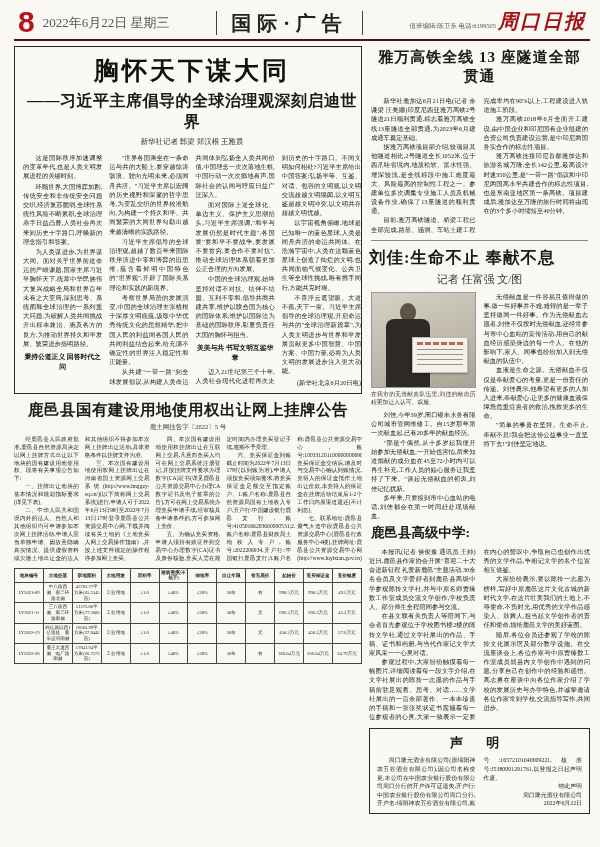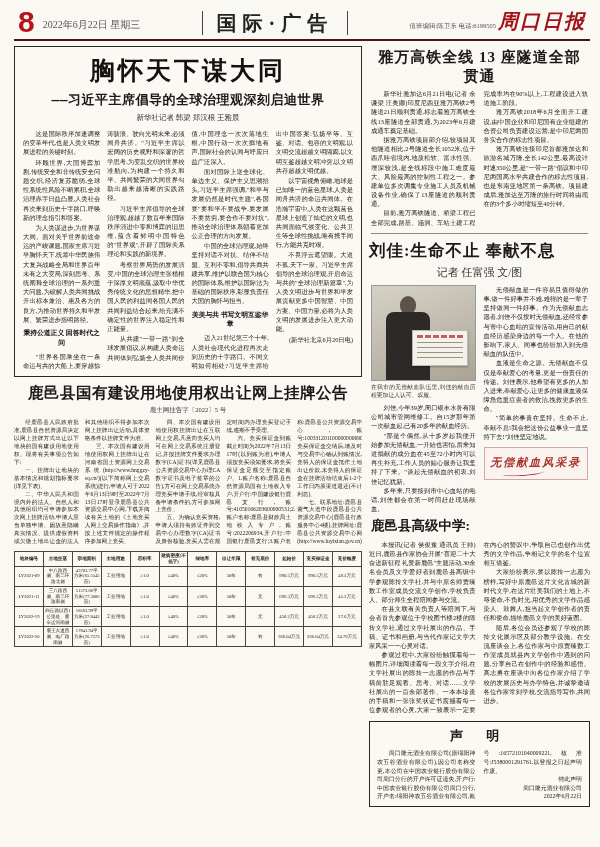--- a/index.html
+++ b/index.html
@@ -8,56 +8,56 @@
     background:#faf8f3;
     font-family:"Liberation Serif","DejaVu Serif",serif;
     color:#1c1a18;
   }
   .page { width:600px; height:847px; padding:6px 10px 0 14px; display:flex; flex-direction:column; }
 
   
   .hdr { display:flex; align-items:flex-end; justify-content:space-between; padding:2px 4px 4px 4px; border-bottom:2px solid #4a1512; }
   .hdr-left { display:flex; align-items:flex-end; gap:8px; }
   .pagenum { font-size:30px; font-weight:bold; color:#b5161b; line-height:0.9; font-family:"Liberation Sans",sans-serif; }
-  .dateline { font-size:10px; color:#555; padding-bottom:3px; }
+  .dateline { font-size:13px; color:#555; padding-bottom:3px; }
   .section-title { font-size:20px; letter-spacing:6px; font-weight:bold; color:#222; padding:0 14px; border-left:1px solid #444; border-right:1px solid #444; line-height:1.2; }
   .hdr-right { display:flex; align-items:flex-end; gap:2px; }
   .editor-line { font-size:6.5px; color:#555; padding-bottom:4px; }
   .masthead { font-size:20px; font-weight:bold; font-style:italic; color:#a31218; letter-spacing:2px; }
 
   
   .main { display:flex; gap:7px; margin-top:5px; flex:1; }
   .col-left { width:348px; display:flex; flex-direction:column; }
   .col-right { flex:1; display:flex; flex-direction:column; min-width:0; }
 
   
-  .lead-box { border:1px solid #2a2724; padding:7px 8px 6px 8px; background:#fbf9f4; }
+  .lead-box { border:1px solid #2a2724; padding:7px 0 6px 8px; background:#fbf9f4; }
   .lead-title { text-align:center; font-size:25px; font-weight:bold; letter-spacing:3px; color:#141210; }
-  .lead-sub { text-align:center; font-size:13px; font-weight:bold; margin-top:4px; letter-spacing:0.5px;font-family:Liberation Mono, monospace; }
+  .lead-sub { text-align:center; font-size:16px; font-weight:bold; margin-top:4px; letter-spacing:0.5px; }
   .lead-byline { text-align:center; font-size:7.5px; margin:4px 0 6px 0; color:#333; }
   .art-body { columns:4; column-gap:7px; column-rule:none; font-size:6.3px; line-height:1.46; text-align:justify; color:#24211e; }
   .art-body p { text-indent:2em; margin-bottom:1px; }
   .art-body p.t-subhead { text-indent:0; text-align:center; font-weight:bold; font-size:6.8px; margin:4px 0; color:#111; }
   .art-body p.t-dateline { text-indent:0; text-align:right; margin-top:2px; }
 
   
   .notice { margin-top:6px; }
   .notice-title { text-align:center; font-size:15.5px; font-weight:bold; letter-spacing:0.5px; }
   .notice-docno { text-align:center; font-size:6.5px; color:#333; margin:2px 0 4px 0; }
   .notice-body { columns:5; column-gap:6px; font-size:5.6px; line-height:1.42; text-align:justify; height:128px; overflow:hidden; color:#26231f; }
   .notice-body p { text-indent:2em; }
   .land-table { width:100%; border-collapse:collapse; margin-top:4px; table-layout:fixed; }
   .land-table th, .land-table td { border:0.5px solid #4a453e; font-size:4.6px; line-height:1.25; padding:1px; text-align:center; font-weight:normal; color:#201d1a; word-break:break-all; }
   .land-table th { font-weight:bold; }
   .land-table .c-loc { width:17%; }
   .land-table .c-area { width:15%; }
 
   
   .rail-art { padding:0 2px; }
-  .rail-title { text-align:center; font-size:15px; font-weight:bold; letter-spacing:1px; margin:2px 0 3px 0; }
+  .rail-title { text-align:center; font-size:15px; font-weight:bold; letter-spacing:1px; margin:2px 0 10px 0; }
   .two-col { columns:2; column-gap:8px; font-size:6.3px; line-height:1.46; text-align:justify; color:#24211e; }
   .two-col p { text-indent:2em; }
   .divider { border-top:1px solid #8c8780; margin:6px 2px; }
 
   .liujia-title { text-align:left; font-size:16.5px; font-weight:bold; letter-spacing:1px; }
   .liujia-byline { text-align:center; font-size:11px; margin:3px 0 5px 0; color:#333; }
   .liujia-cols { display:flex; gap:8px; padding:0 2px; }
   .liujia-col { flex:1; font-size:6.3px; line-height:1.46; text-align:justify; min-width:0; }
   .liujia-col p { text-indent:2em; }
   .photo { width:100%; height:96px; background:linear-gradient(160deg,#d6d1c6,#b9b3a6 70%,#a9a295); position:relative; overflow:hidden; border:0.5px solid #999; }
@@ -256,24 +256,20 @@
                 <p>多年来,只要接到市中心血站的电话,刘佳都会在第一时间赶赴现场献血。</p>
               </div>
           </div>
           <div class="liujia-col">
             <div>
 
             <p>无偿献血是一件容易且值得做的事,做一件好事并不难,难得的是一辈子坚持做同一件好事。作为无偿献血志愿者,刘佳不仅按时无偿献血,还经常参与市中心血站的宣传活动,用自己的献血经历感染身边的每一个人。在他的影响下,家人、同事也纷纷加入到无偿献血的队伍中。</p>
                 <p>血液是生命之源。无偿献血不仅仅是奉献爱心的考量,更是一份责任的传递。刘佳表示,他希望有更多的人加入进来,奉献爱心,让更多的健康血液保障急危重症患者的救治,挽救更多的生命。</p>
                 <p>"简单的事贵在坚持。生命不止,奉献不息!我会把这份公益事业一直坚持下去!"刘佳坚定地说。</p>
               </div>
-            <div class="stamp">
-              <span>无偿献血风采录</span>
-              <div class="swash"></div>
-            </div>
           </div>
         </div>
       </div>
 
       <div>
         <div class="school-title">
           <span class="l1">鹿邑县高级中学:</span>
         </div>
         <div class="two-col">
 

